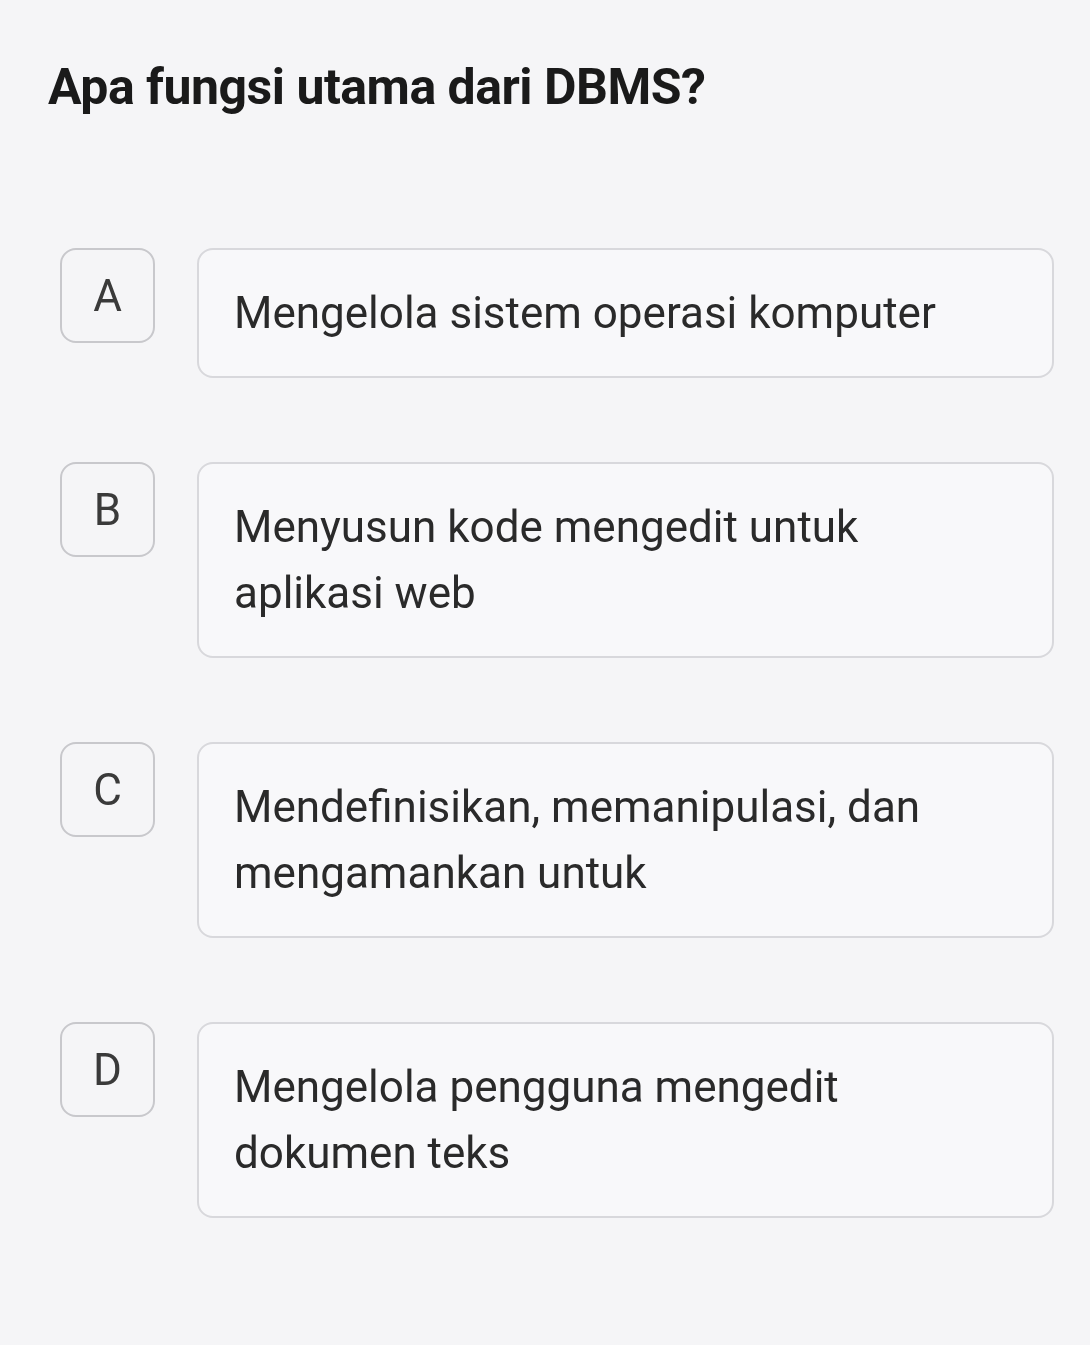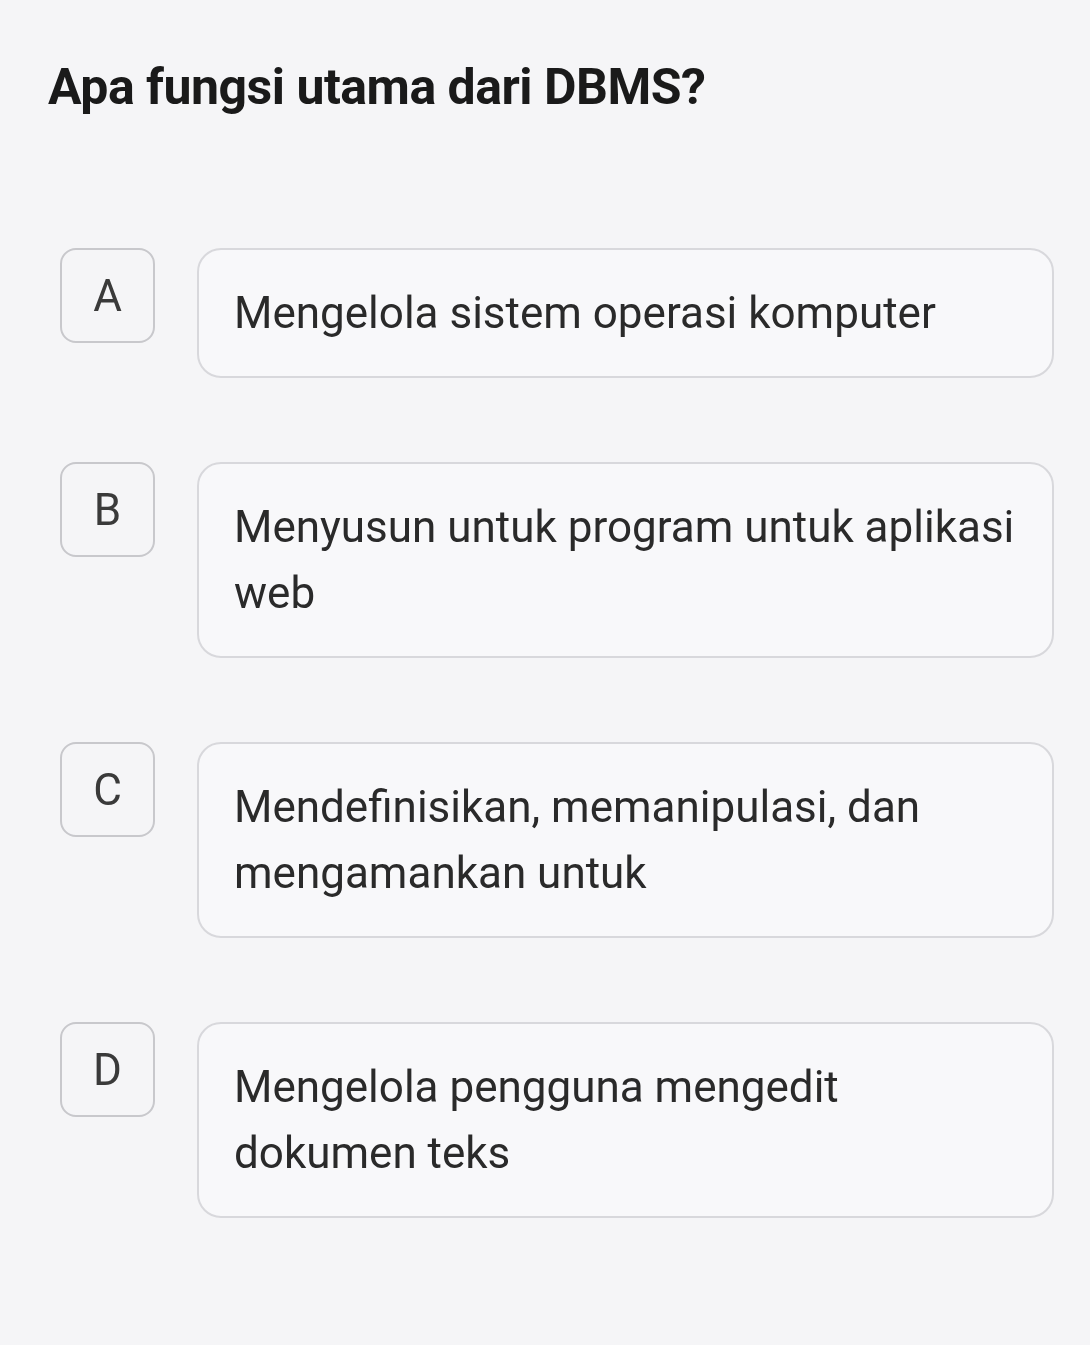--- a/index.html
+++ b/index.html
@@ -43,21 +43,21 @@
       justify-content: center;
       font-size: 44px;
       font-weight: 400;
       color: #3a3a3a;
       background: #f5f5f7;
       cursor: pointer;
     }
     .option-text {
       flex: 1;
       border: 2px solid #d8d8dc;
-      border-radius: 24px;
+      border-radius: 16px;
       padding: 30px 35px;
       font-size: 44px;
       line-height: 1.5;
       color: #2a2a2a;
       background: #f8f8fa;
       cursor: pointer;
       min-height: 95px;
       display: flex;
       align-items: center;
     }
@@ -69,21 +69,21 @@
 
 <div class="options-container">
 
   <div class="option-row">
     <div class="option-letter">A</div>
     <div class="option-text">Mengelola sistem operasi komputer</div>
   </div>
 
   <div class="option-row">
     <div class="option-letter">B</div>
-    <div class="option-text">Menyusun untuk program untuk aplikasi web</div>
+    <div class="option-text">Menyusun kode mengedit untuk aplikasi web</div>
   </div>
 
   <div class="option-row">
     <div class="option-letter">C</div>
     <div class="option-text">Mendefinisikan, memanipulasi, dan mengamankan untuk</div>
   </div>
 
   <div class="option-row">
     <div class="option-letter">D</div>
     <div class="option-text">Mengelola pengguna mengedit dokumen teks</div>

